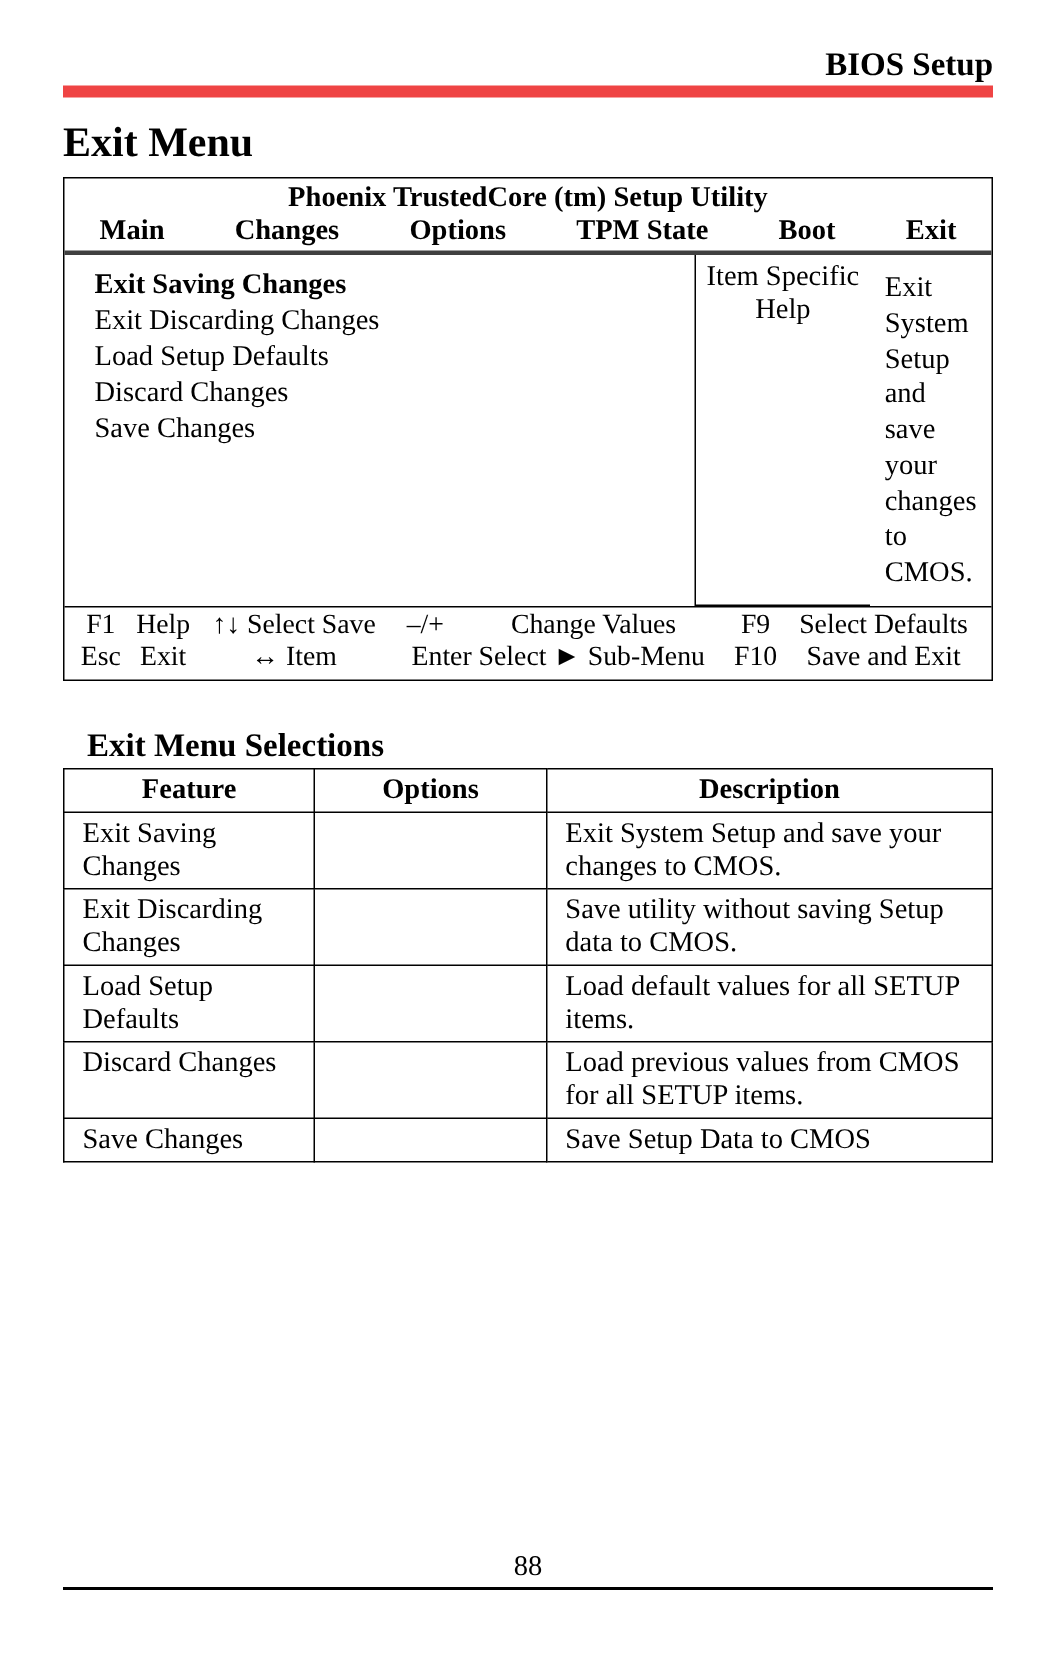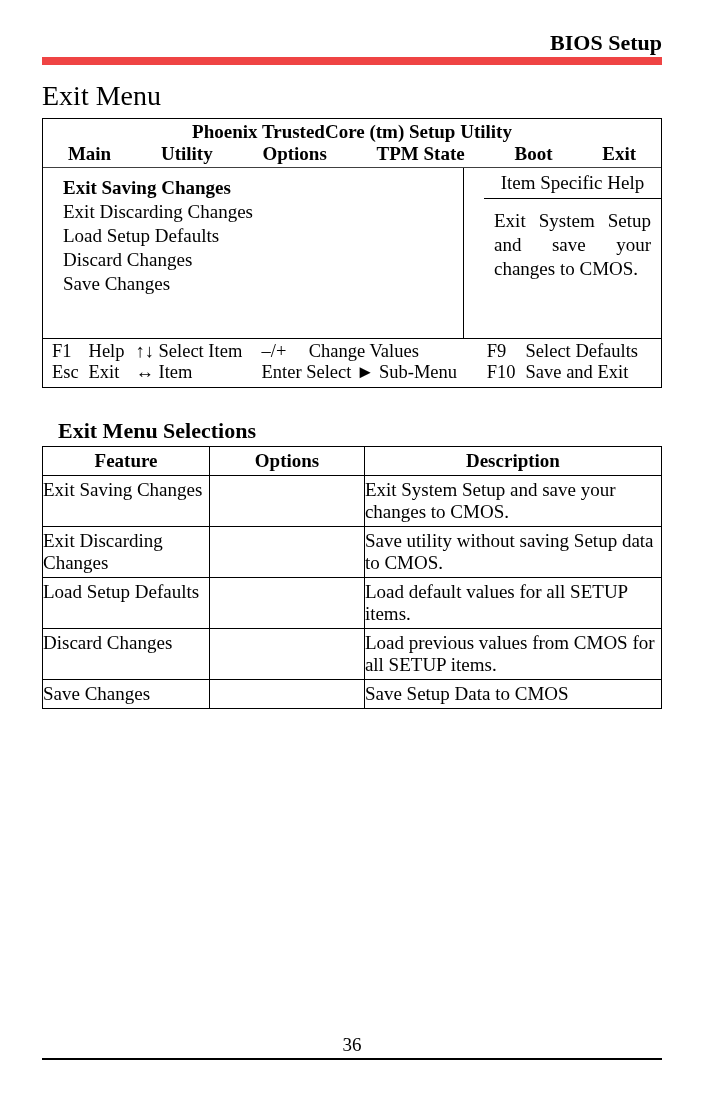--- a/index.html
+++ b/index.html
@@ -19,21 +19,21 @@
     .top-header {
       font-size: 22px;
       font-weight: bold;
       text-align: right;
       border-bottom: 8px solid #ef4444;
       padding-bottom: 1px;
       margin-bottom: 14px;
     }
     h1.section {
       font-size: 28px;
-      font-weight: normal;
+      font-weight: bold;
       margin: 15px 0 6px 0;
     }
     h2.section {
       font-size: 22px;
       font-weight: bold;
       margin: 0 0 2px 16px;
     }
     .intro {
       font-size: 20px;
       margin: 0 0 4px 0;
@@ -44,69 +44,68 @@
     }
     .bios-title {
       font-weight: bold;
       text-align: center;
       padding: 2px 0 0 0;
     }
     .bios-tabs {
       display: flex;
       justify-content: space-around;
       font-weight: bold;
-      border-bottom: 1px solid #404040;
+      border-bottom: 3px solid #404040;
       padding: 0 0 2px 0;
     }
     .bios-tabs > div { padding: 0 4px; }
     .bios-body {
       display: flex;
       min-height: 170px;
     }
     .bios-left {
       flex: 1;
       padding: 8px 10px 8px 20px;
     }
     .bios-left .item { padding: 1px 0; }
     .bios-left .item.selected { font-weight: bold; }
     .bios-right {
       width: 198px;
       border-left: 1px solid #000;
       display: flex;
-      flex-direction: column;
-      padding-left: 20px;
+      flex-direction: row;
     }
     .help-title {
       text-align: center;
       border-bottom: 1px solid #000;
       padding: 4px 2px 4px;
     }
     .help-text {
       padding: 10px 10px;
       flex: 1;
       text-align: justify;
       text-align-last: left;
       line-height: 1.25;
     }
     .bios-keys {
       border-top: 1px solid #000;
       font-size: 18.5px;
       padding: 2px 6px 4px 6px;
     }
     .bios-keys table { width: 100%; border-collapse: collapse; }
-    .bios-keys td { padding: 0 3px; white-space: nowrap; }
+    .bios-keys td { padding: 0 3px; white-space: nowrap; text-align: center; }
     .spacer { height: 30px; }
     table.sel-table {
       width: 100%;
       border-collapse: collapse;
       font-size: 19px;
     }
     table.sel-table th, table.sel-table td {
       border: 1px solid #000;
-      padding: 3px 0;
+      padding: 3px 12px;
       vertical-align: top;
       text-align: left;
     }
     table.sel-table th {
       text-align: center;
       font-weight: bold;
     }
     .col-feature { width: 27%; }
     .col-options { width: 25%; }
     .col-desc    { width: 48%; }
@@ -131,21 +130,21 @@
 
 <div class="page">
   <div class="top-header">BIOS Setup</div>
 
   <h1 class="section">Exit Menu</h1>
 
   <div class="bios-box">
     <div class="bios-title">Phoenix TrustedCore (tm) Setup Utility</div>
     <div class="bios-tabs">
       <div>Main</div>
-      <div>Utility</div>
+      <div>Changes</div>
       <div>Options</div>
       <div>TPM State</div>
       <div>Boot</div>
       <div>Exit</div>
     </div>
     <div class="bios-body">
       <div class="bios-left">
         <div class="item selected">Exit Saving Changes</div>
         <div class="item">Exit Discarding Changes</div>
         <div class="item">Load Setup Defaults</div>
@@ -156,21 +155,21 @@
         <div class="help-title">Item Specific Help</div>
         <div class="help-text">Exit System Setup and save your changes to CMOS.</div>
       </div>
     </div>
     <div class="bios-keys">
       <table>
         <tbody>
             <tr>
           <td>F1</td>
           <td>Help</td>
-          <td>↑↓ Select Item</td>
+          <td>↑↓ Select Save</td>
           <td>–/+</td>
           <td>Change Values</td>
           <td>F9</td>
           <td>Select Defaults</td>
         </tr>
         <tr>
           <td>Esc</td>
           <td>Exit</td>
           <td>↔ Item</td>
           <td colspan="2">Enter Select ► Sub-Menu</td>
@@ -222,16 +221,16 @@
       </tr>
       <tr>
         <td>Save Changes</td>
         <td></td>
         <td>Save Setup Data to CMOS</td>
       </tr>
     </tbody>
   </table>
 
   <div class="footer-area">
-    <div class="page-num">36</div>
+    <div class="page-num">88</div>
     <div class="bottom-rule"></div>
   </div>
 </div>
 
 </body></html>

